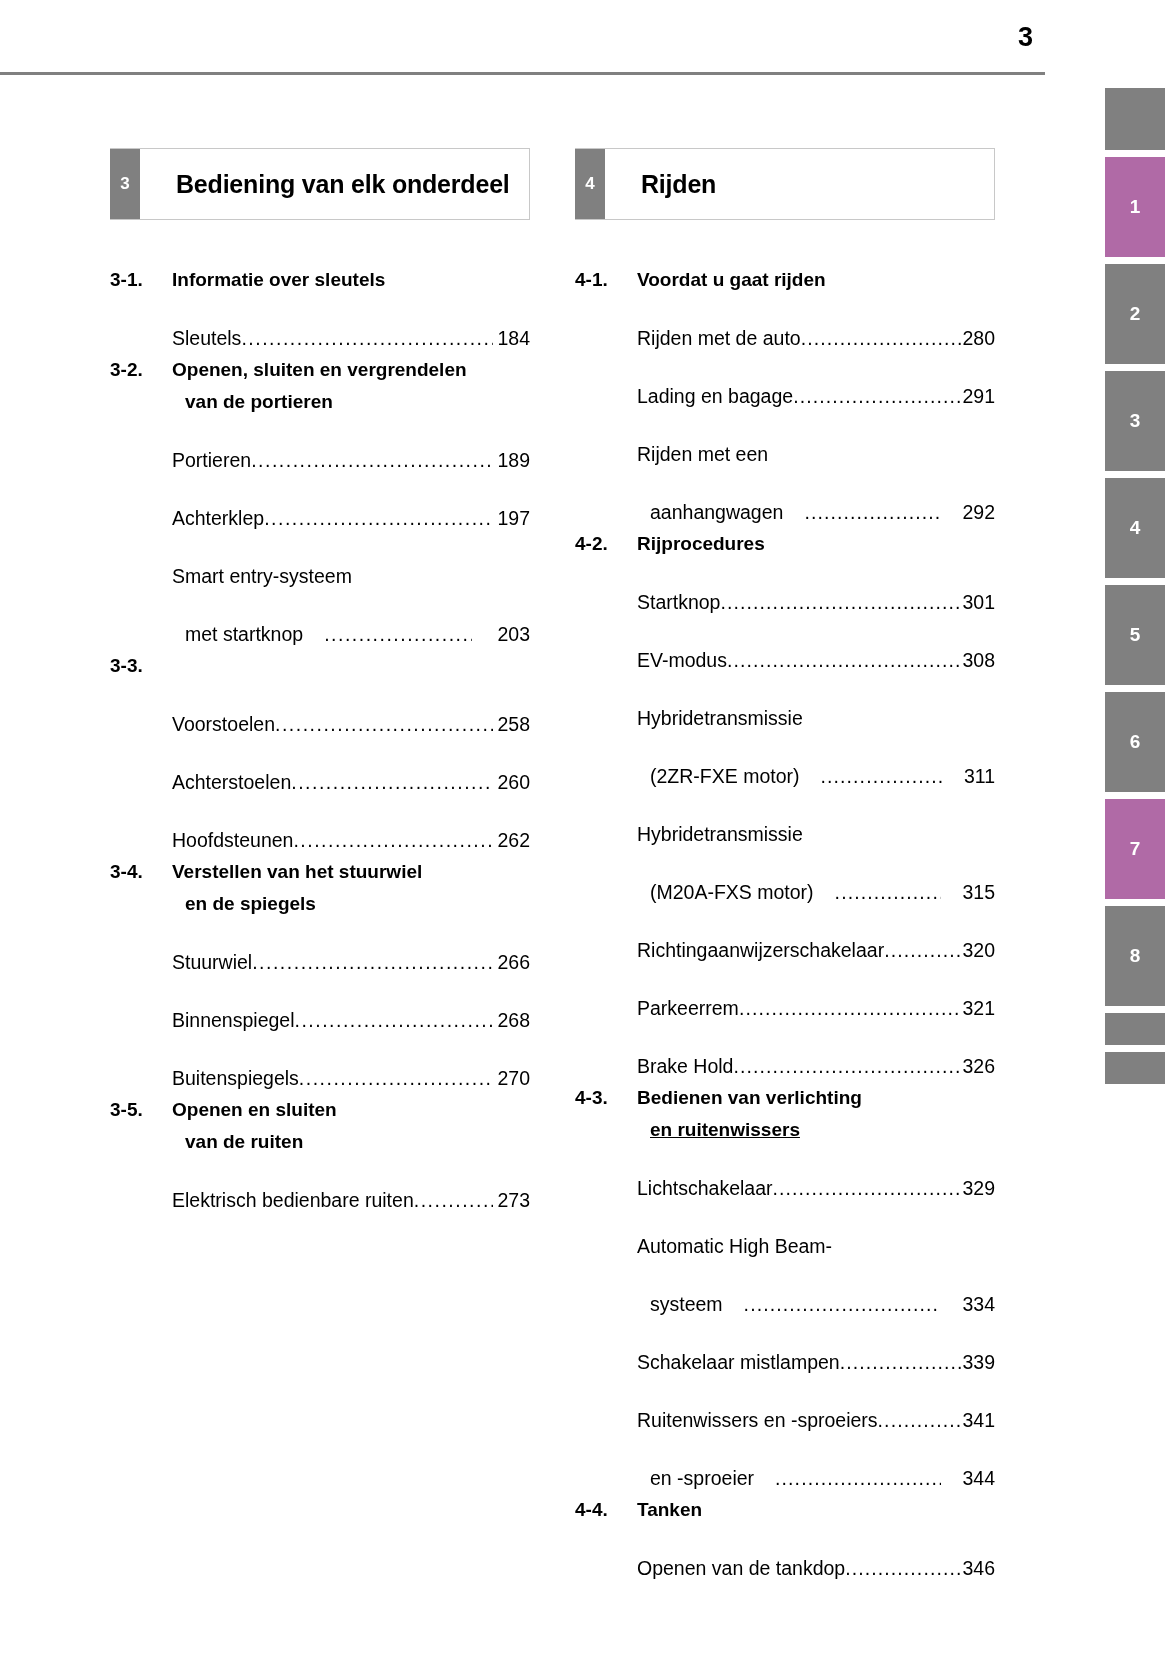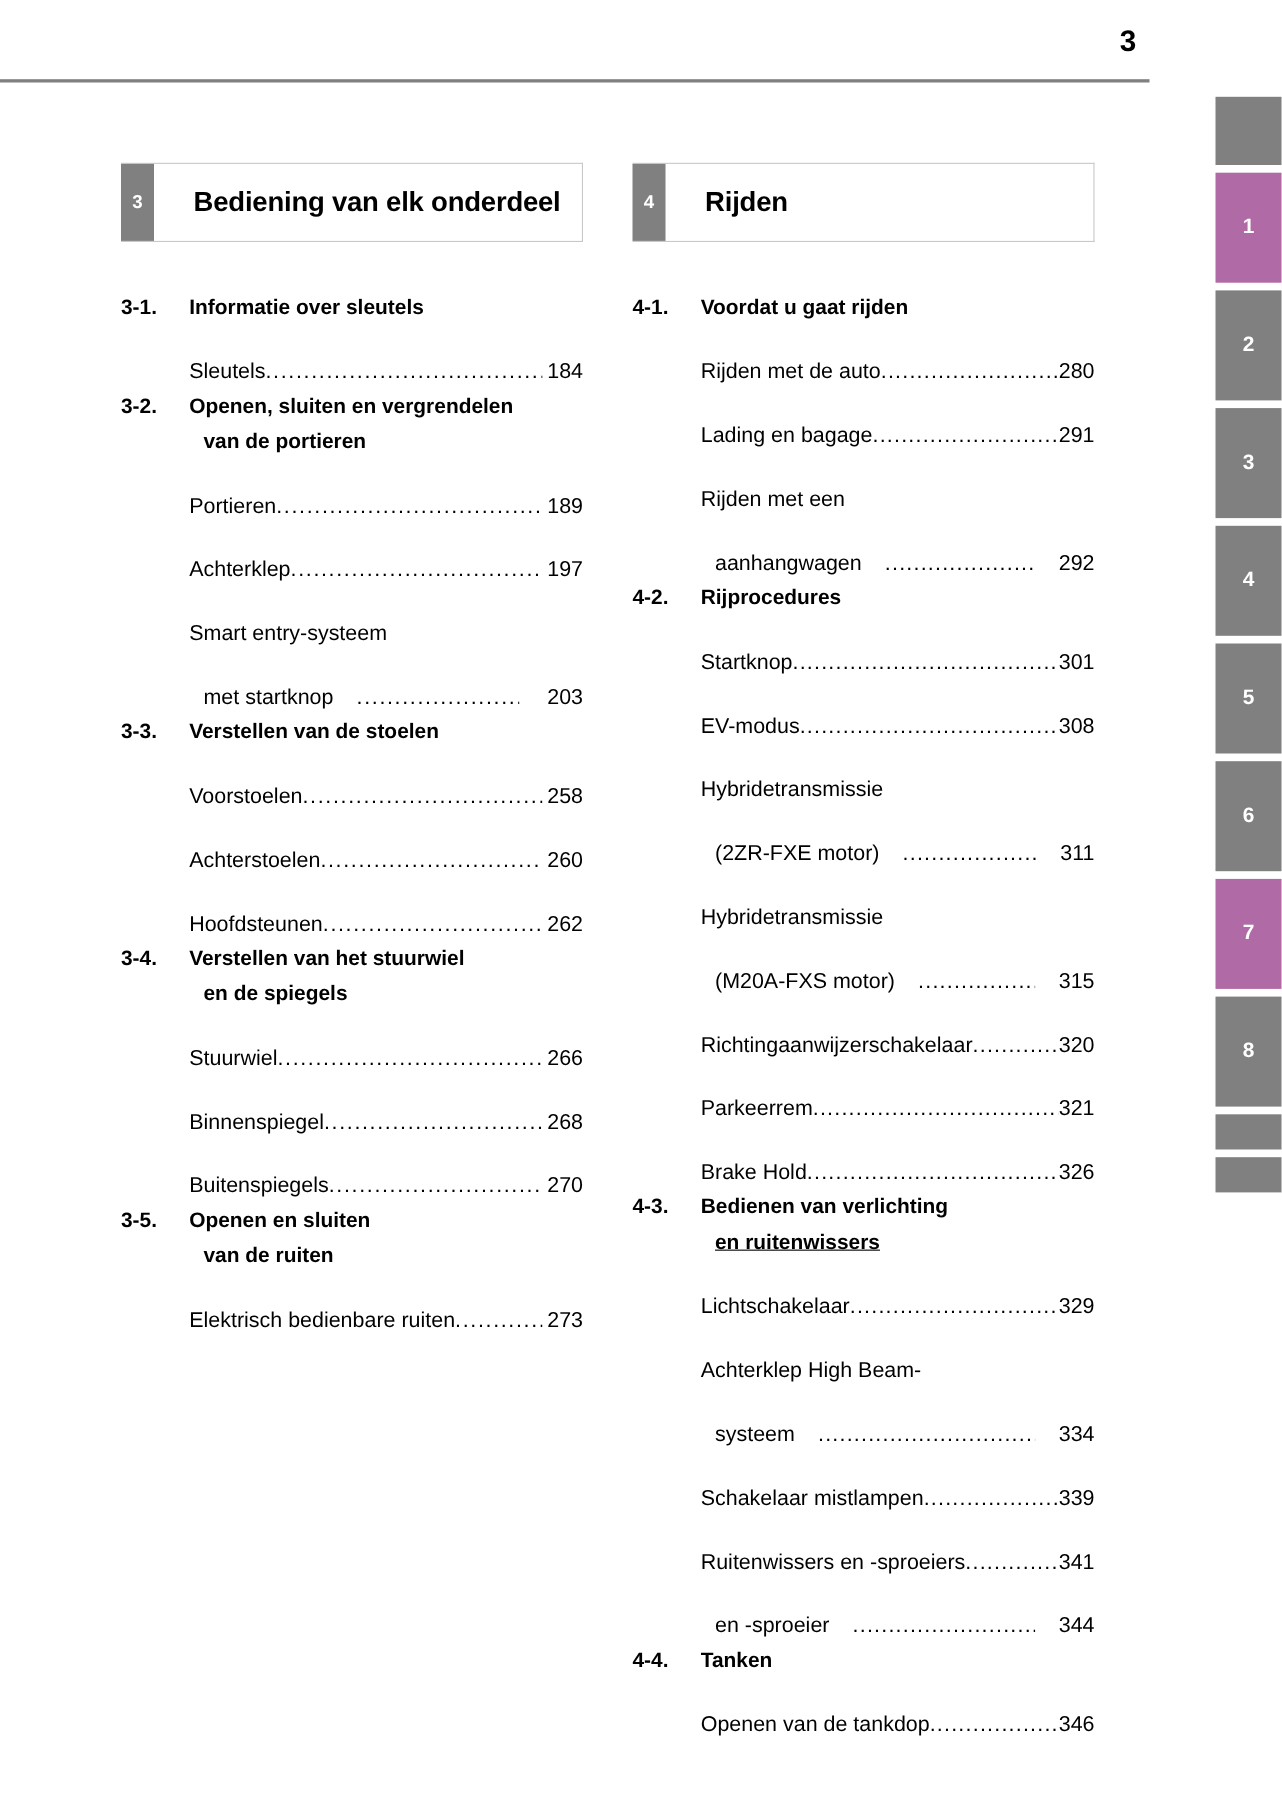--- a/index.html
+++ b/index.html
@@ -207,21 +207,20 @@
         </div>
         <div class="entry cont">
           <span class="entry-label">met startknop</span>
           <span class="entry-dots">................................................................................</span>
           <span class="entry-page">203</span>
         </div>
       </div>
       <div class="section">
         <div class="section-head">
           <div class="section-num">3-3.</div>
-          <div class="section-name">Verstellen van de stoelen</div>
         </div>
         <div class="entry">
           <span class="entry-label">Voorstoelen</span>
           <span class="entry-dots">................................................................................</span>
           <span class="entry-page">258</span>
         </div>
         <div class="entry">
           <span class="entry-label">Achterstoelen</span>
           <span class="entry-dots">................................................................................</span>
           <span class="entry-page">260</span>
@@ -360,21 +359,21 @@
         <div class="section-head">
           <div class="section-num"></div>
           <div class="section-name" style="padding-left: 13px; text-decoration: underline;">en ruitenwissers</div>
         </div>
         <div class="entry">
           <span class="entry-label">Lichtschakelaar</span>
           <span class="entry-dots">................................................................................</span>
           <span class="entry-page">329</span>
         </div>
         <div class="entry noleader">
-          <span class="entry-label">Achterklep High Beam-</span>
+          <span class="entry-label">Automatic High Beam-</span>
           <span class="entry-page"></span>
         </div>
         <div class="entry cont">
           <span class="entry-label">systeem</span>
           <span class="entry-dots">................................................................................</span>
           <span class="entry-page">334</span>
         </div>
         <div class="entry">
           <span class="entry-label">Schakelaar mistlampen</span>
           <span class="entry-dots">................................................................................</span>

